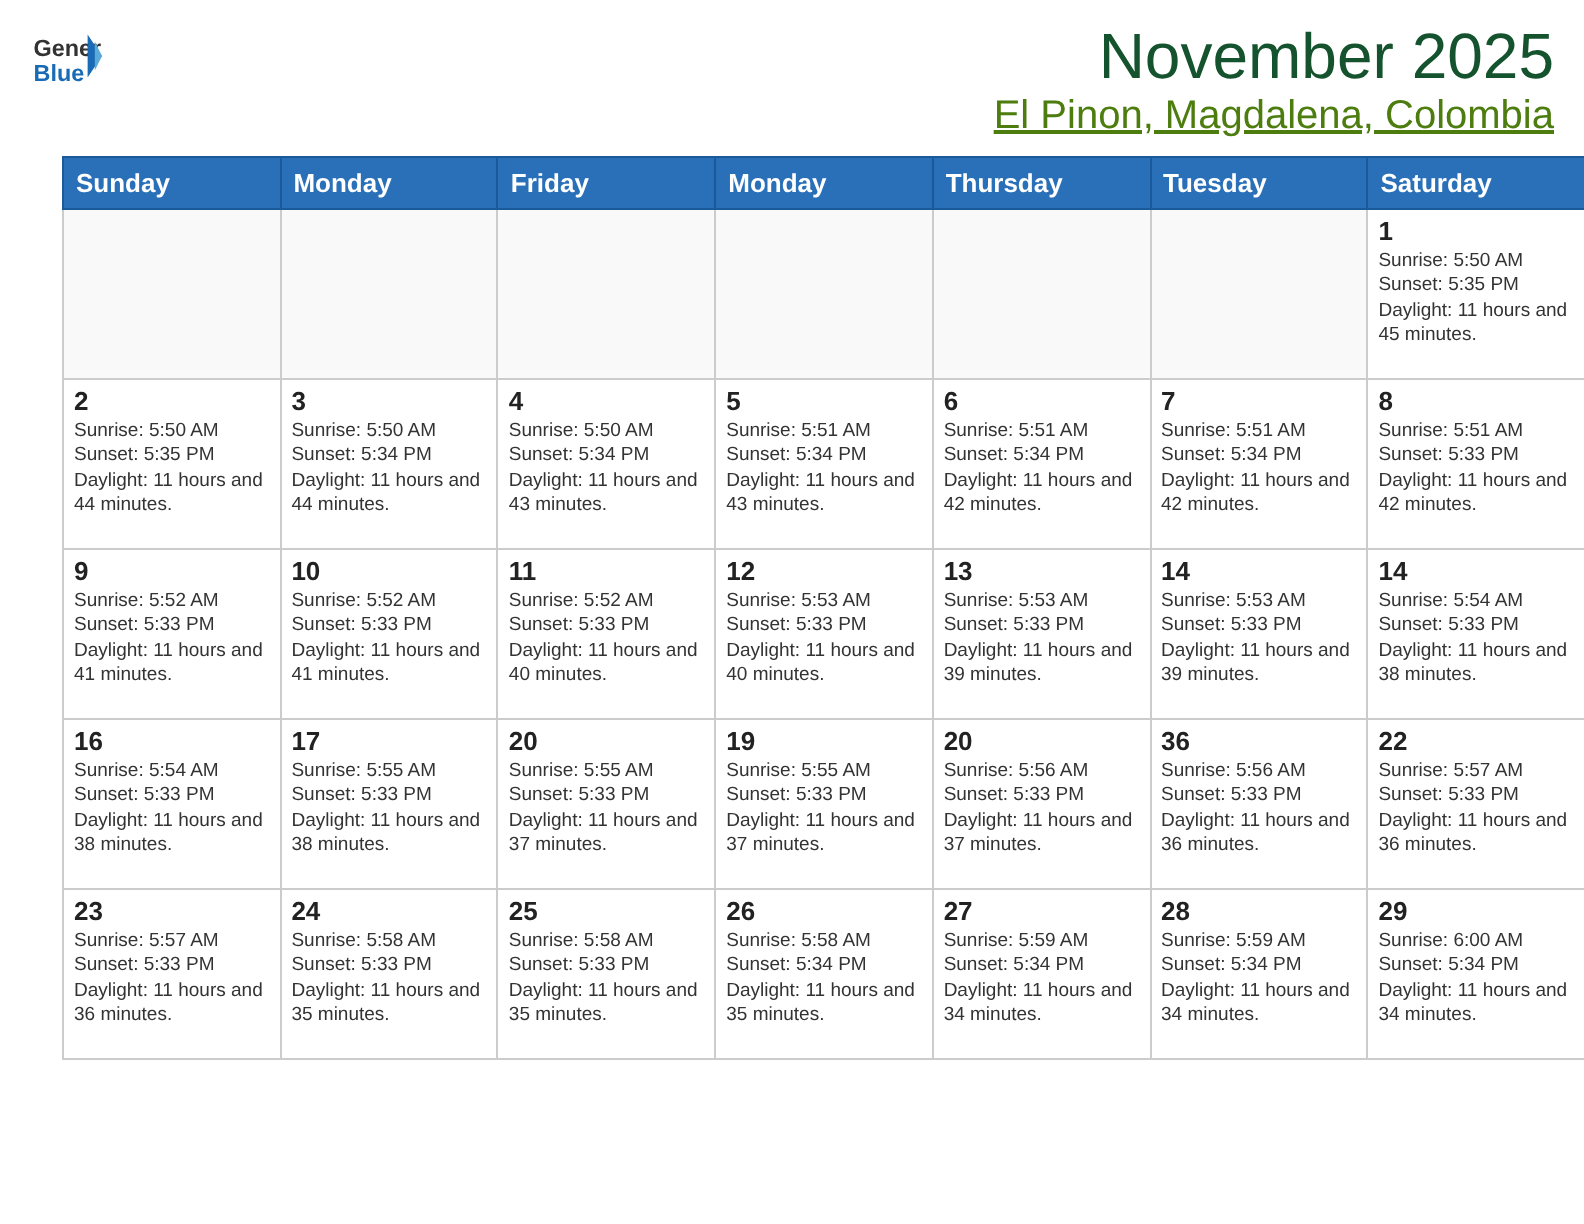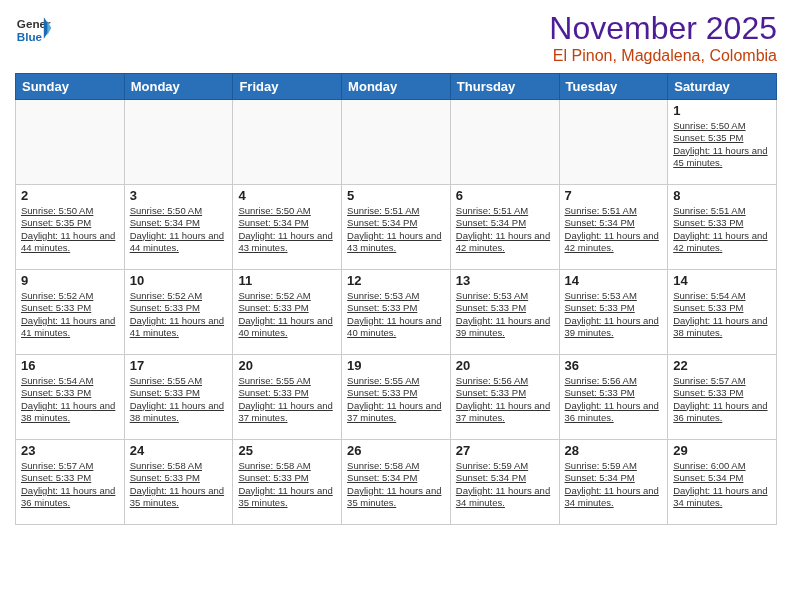--- a/index.html
+++ b/index.html
@@ -26,31 +26,33 @@
     }
     .logo-icon {
       width: 36px;
       height: 36px;
     }
     .title-block {
       text-align: right;
     }
     .main-title {
       font-size: 32px;
-      color: #4c1d95;
+      color: #14532d;
       font-weight: normal;
     }
     .subtitle {
-      font-size: 16px;
-      color: #c2410c;
+      font-size: 20px;
+      color: #4d7c0f;
+      text-decoration: underline;
     }
     .calendar {
       width: 100%;
       border-collapse: collapse;
       border: 1px solid #ccc;
+      margin-left: 16px;
     }
     .calendar th {
       background-color: #2970b8;
       color: #fff;
       text-align: left;
       padding: 5px 6px;
       font-size: 13px;
       border: 1px solid #1a5a9a;
     }
     .calendar td {
@@ -66,21 +68,20 @@
     .day-number {
       font-size: 13px;
       font-weight: bold;
       margin-bottom: 2px;
       color: #222;
     }
     .day-info {
       font-size: 9.5px;
       color: #333;
       line-height: 1.3;
-      text-decoration: underline;
     }
     .empty-cell {
       background: #f9f9f9;
     }
     .last-row td {
       height: 70px;
     }
   </style>
 </head>
 <body>

